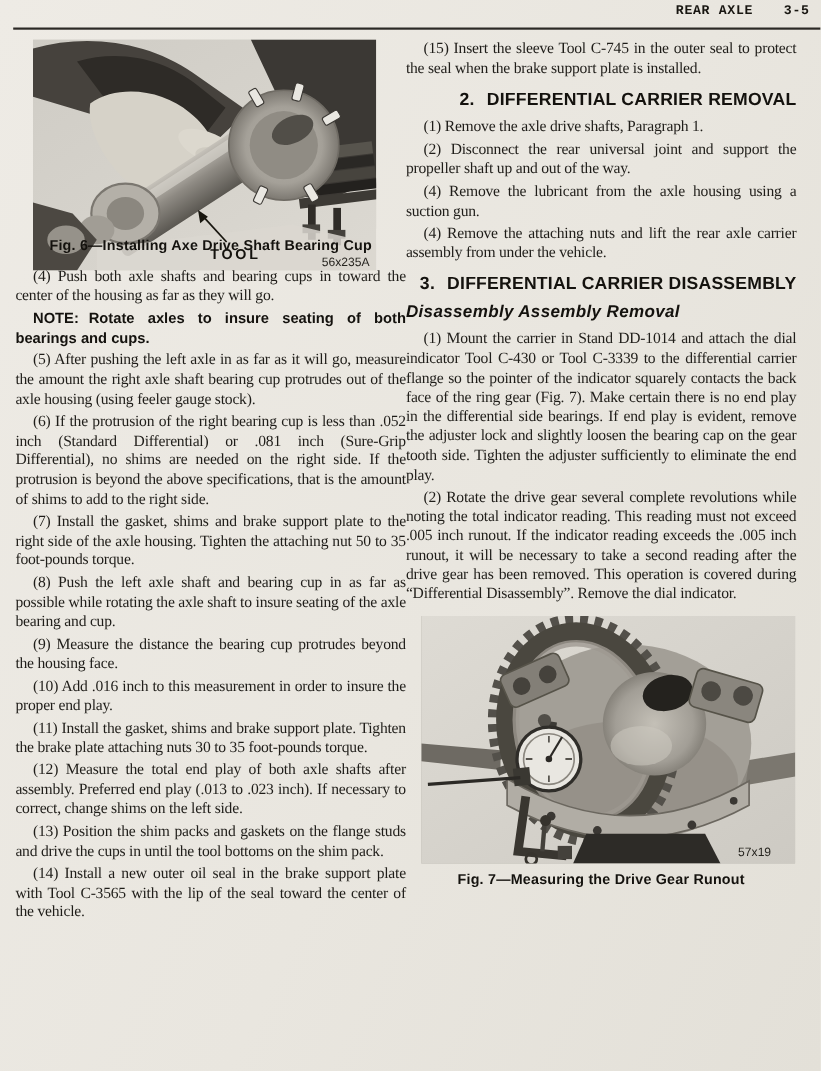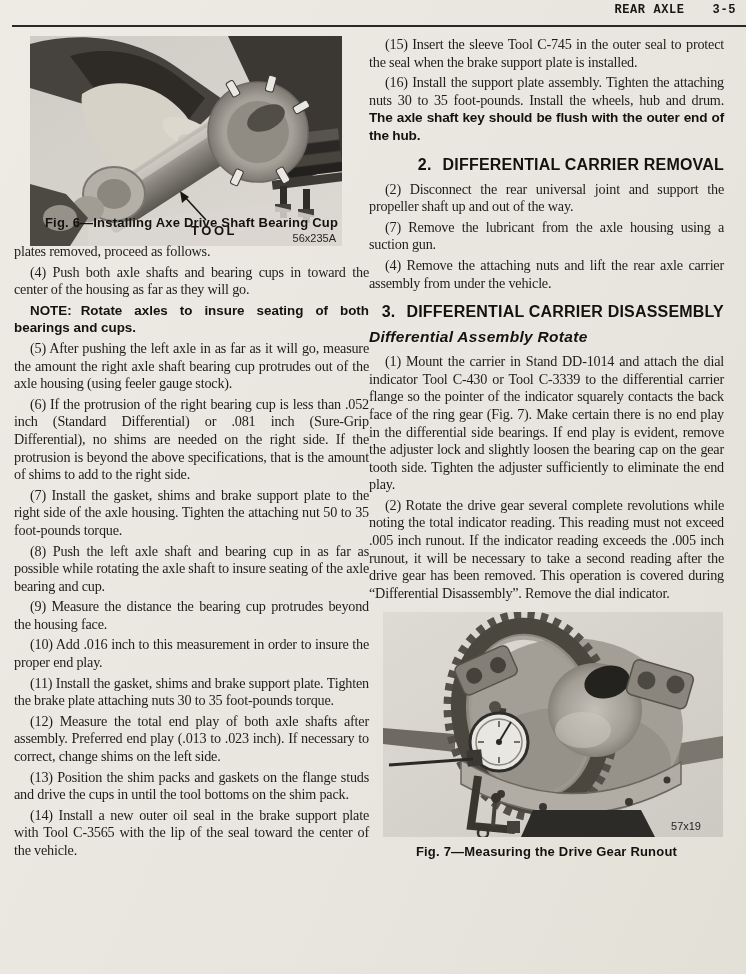--- a/index.html
+++ b/index.html
@@ -150,47 +150,46 @@
           <path d="M58,190 L236,168 L312,186 L312,210 L58,210 Z" fill="#dad7d0" opacity="0.85"></path>
           <line x1="176" y1="184" x2="154" y2="160" stroke="#18160f" stroke-width="1.6"></line>
           <polygon points="150,155 159,161 152,167" fill="#18160f"></polygon>
           <text x="184" y="199" text-anchor="middle" font-size="13" font-weight="bold" letter-spacing="2.5" fill="#14120d">TOOL</text>
           <text x="306" y="206" text-anchor="end" font-size="11" fill="#26241f">56x235A</text>
         </svg>
       </div>
       <figcaption>Fig. 6—Installing Axe Drive Shaft Bearing Cup</figcaption>
     </figure>
 
-    <p class="body noindent">plates removed, proceed as follows.</p>
     <p class="body">(4) Push both axle shafts and bearing cups in toward the center of the housing as far as they will go.</p>
     <p class="note"><span>NOTE:</span><span class="note-body">Rotate axles to insure seating of both bearings and cups.</span></p>
     <p class="body">(5) After pushing the left axle in as far as it will go, measure the amount the right axle shaft bearing cup protrudes out of the axle housing (using feeler gauge stock).</p>
     <p class="body">(6) If the protrusion of the right bearing cup is less than .052 inch (Standard Differential) or .081 inch (Sure-Grip Differential), no shims are needed on the right side. If the protrusion is beyond the above specifications, that is the amount of shims to add to the right side.</p>
     <p class="body">(7) Install the gasket, shims and brake support plate to the right side of the axle housing. Tighten the attaching nut 50 to 35 foot-pounds torque.</p>
     <p class="body">(8) Push the left axle shaft and bearing cup in as far as possible while rotating the axle shaft to insure seating of the axle bearing and cup.</p>
     <p class="body">(9) Measure the distance the bearing cup protrudes beyond the housing face.</p>
     <p class="body">(10) Add .016 inch to this measurement in order to insure the proper end play.</p>
     <p class="body">(11) Install the gasket, shims and brake support plate. Tighten the brake plate attaching nuts 30 to 35 foot-pounds torque.</p>
     <p class="body">(12) Measure the total end play of both axle shafts after assembly. Preferred end play (.013 to .023 inch). If necessary to correct, change shims on the left side.</p>
     <p class="body">(13) Position the shim packs and gaskets on the flange studs and drive the cups in until the tool bottoms on the shim pack.</p>
     <p class="body">(14) Install a new outer oil seal in the brake support plate with Tool C-3565 with the lip of the seal toward the center of the vehicle.</p>
   </div>
 
   <div class="col col-right">
 
     <p class="body" style="margin-top:6px">(15) Insert the sleeve Tool C-745 in the outer seal to protect the seal when the brake support plate is installed.</p>
-    <p class="body"><span>(16) Install the support plate assembly. Tighten the attaching nuts 30 to 35 foot-pounds. Install the wheels, hub and drum. </span><span class="bold-sans">The axle shaft key should be flush with the outer end of the hub.</span></p>
 
     <h2 class="sec"><span class="sec-num">2.</span><span>DIFFERENTIAL CARRIER REMOVAL</span></h2>
+    <p class="body">(1) Remove the axle drive shafts, Paragraph 1.</p>
     <p class="body">(2) Disconnect the rear universal joint and support the propeller shaft up and out of the way.</p>
-    <p class="body">(7) Remove the lubricant from the axle housing using a suction gun.</p>
+    <p class="body">(4) Remove the lubricant from the axle housing using a suction gun.</p>
     <p class="body">(4) Remove the attaching nuts and lift the rear axle carrier assembly from under the vehicle.</p>
 
     <h2 class="sec"><span class="sec-num">3.</span><span>DIFFERENTIAL CARRIER DISASSEMBLY</span></h2>
-    <h3 class="subsec">Differential Assembly Rotate</h3>
+    <h3 class="subsec">Disassembly Assembly Removal</h3>
     <p class="body">(1) Mount the carrier in Stand DD-1014 and attach the dial indicator Tool C-430 or Tool C-3339 to the differential carrier flange so the pointer of the indicator squarely contacts the back face of the ring gear (Fig. 7). Make certain there is no end play in the differential side bearings. If end play is evident, remove the adjuster lock and slightly loosen the bearing cap on the gear tooth side. Tighten the adjuster sufficiently to eliminate the end play.</p>
     <p class="body">(2) Rotate the drive gear several complete revolutions while noting the total indicator reading. This reading must not exceed .005 inch runout. If the indicator reading exceeds the .005 inch runout, it will be necessary to take a second reading after the drive gear has been removed. This operation is covered during “Differential Disassembly”. Remove the dial indicator.</p>
 
     <figure class="fig7">
       <div class="photo">
         <svg viewBox="0 0 340 225" width="340" height="225">
           <defs>
             <linearGradient id="f7bg" x1="0" y1="0" x2="1" y2="1">
               <stop offset="0" stop-color="#dedbd4"></stop>
                 <stop offset="1" stop-color="#cdcac3"></stop>

